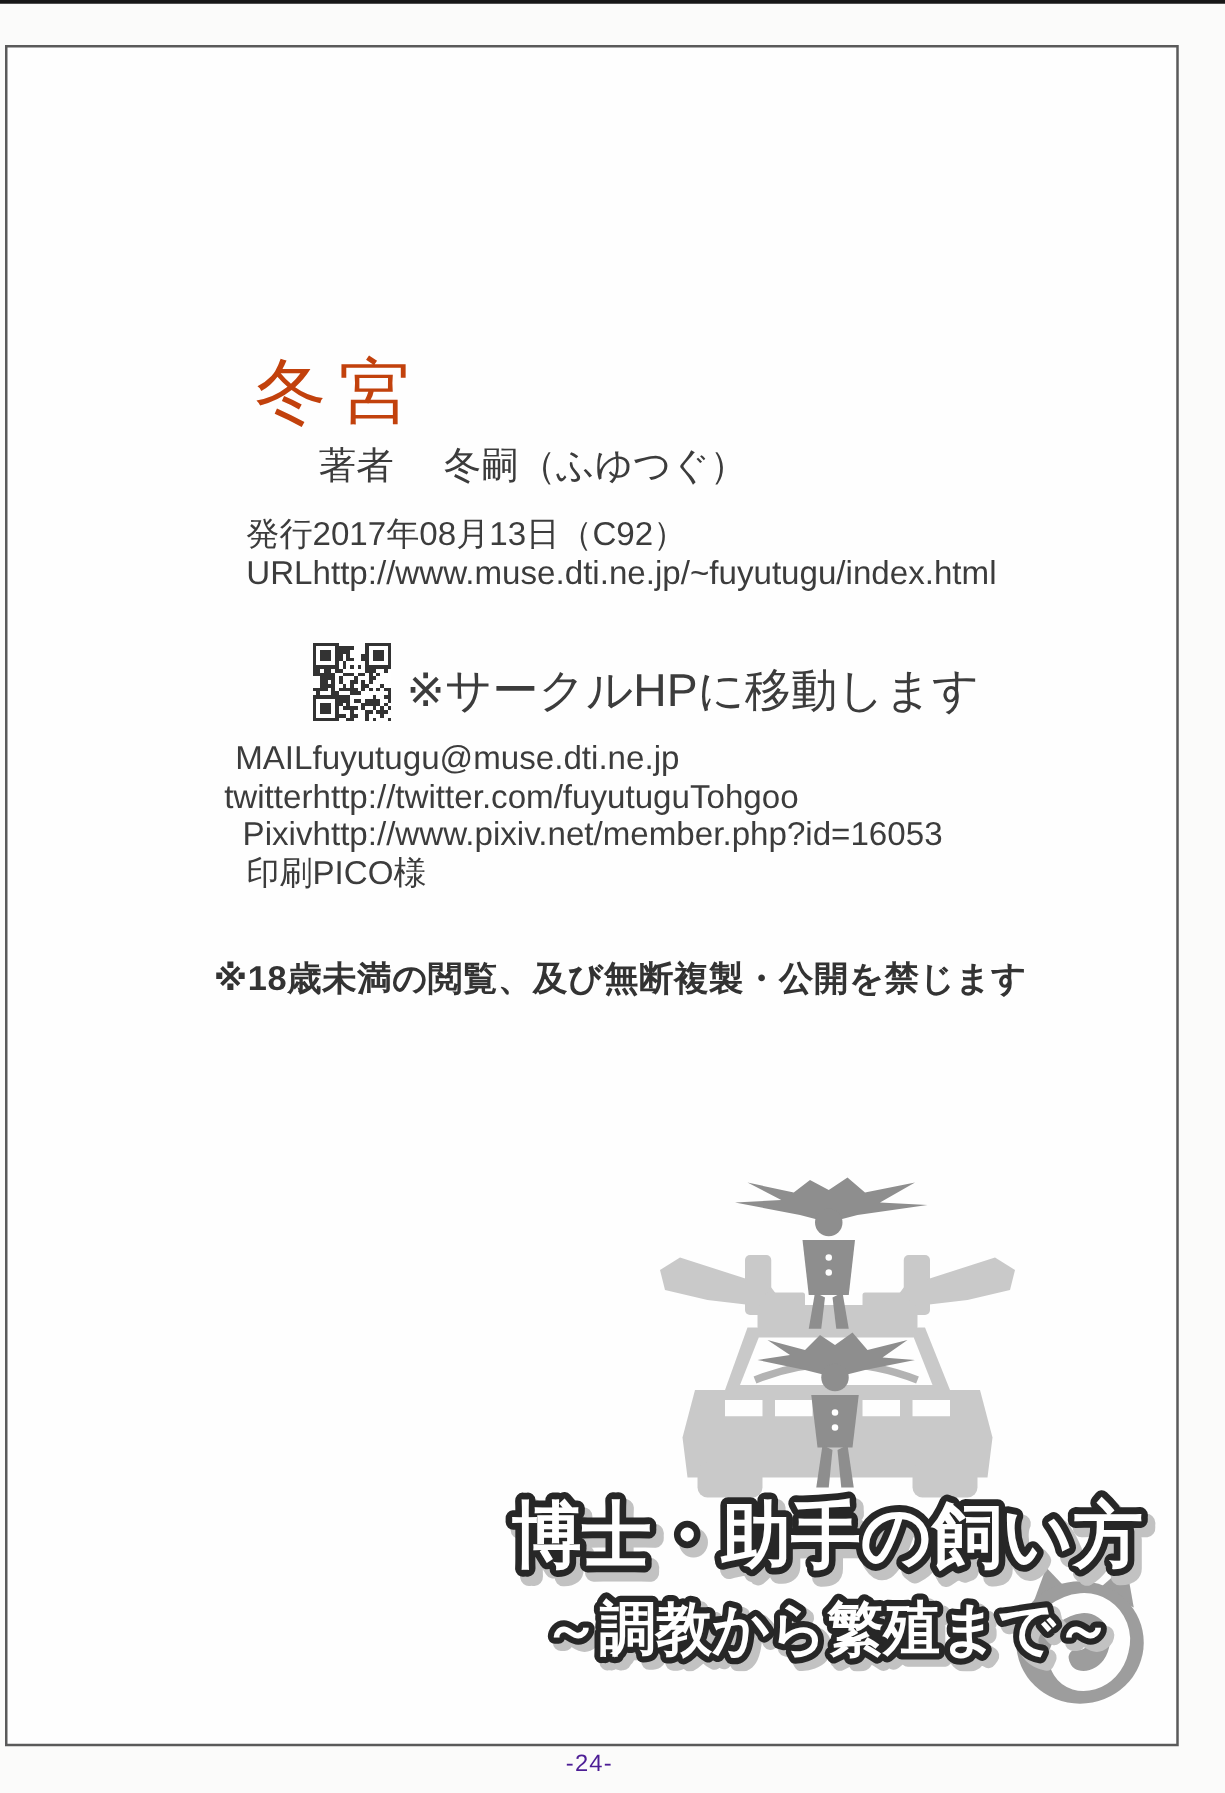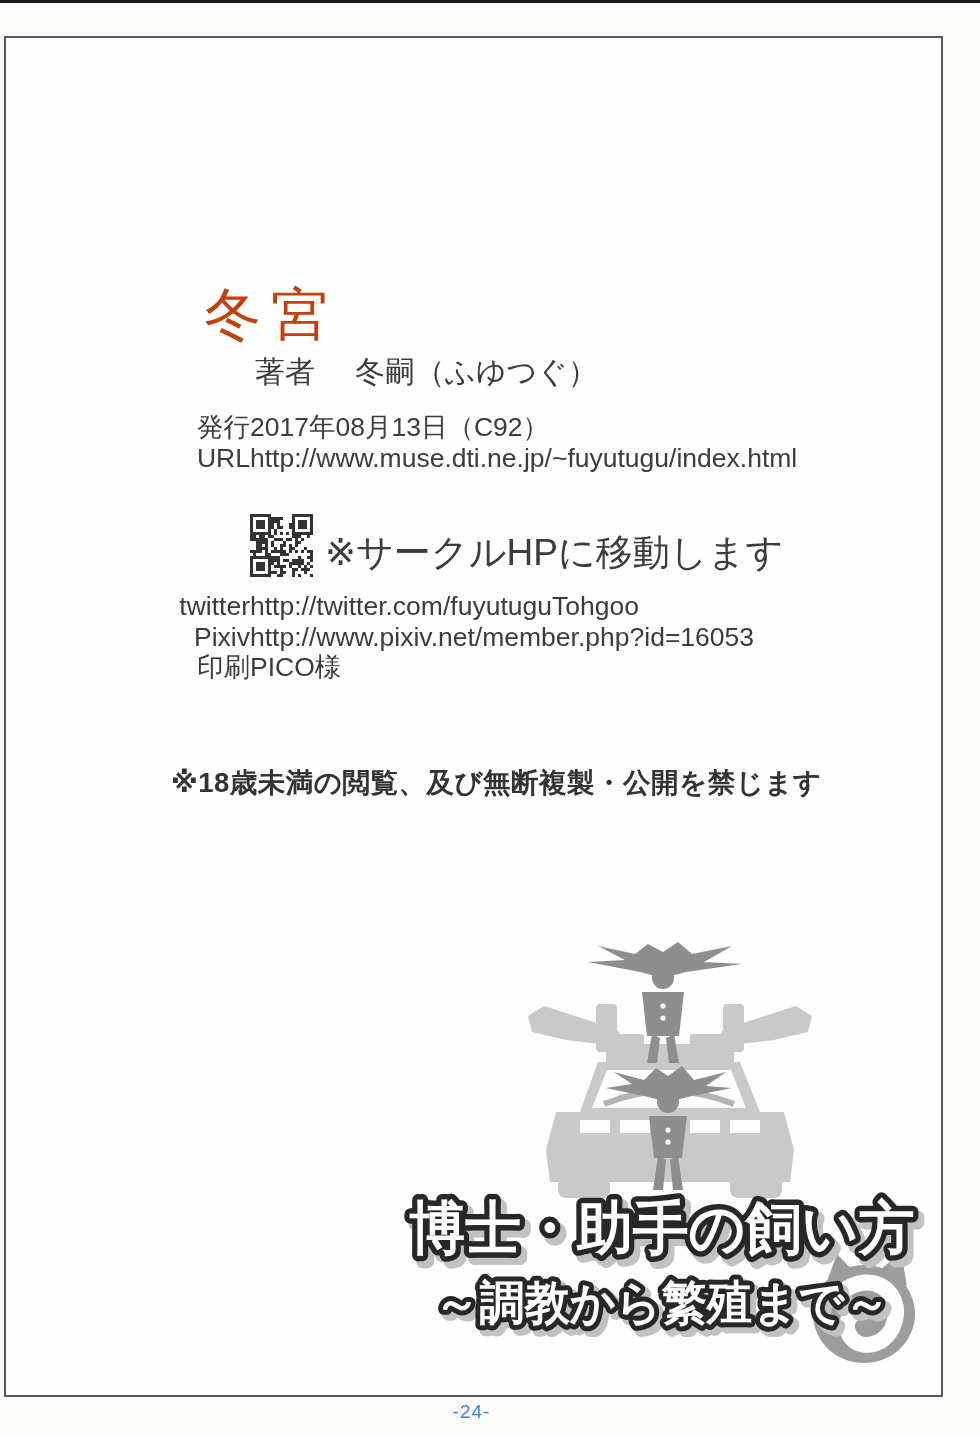--- a/index.html
+++ b/index.html
@@ -37,21 +37,21 @@
   }
   .art{position:absolute;left:520px;top:920px;width:300px;height:300px;z-index:1;}
   .mascot{position:absolute;left:806px;top:1250px;width:118px;height:118px;z-index:2;}
   .bubble{position:absolute;left:385px;top:1172px;width:555px;height:165px;z-index:3;}
   .bubble text{
     font-family:"Liberation Sans","DejaVu Sans",sans-serif;
     font-weight:700;text-anchor:middle;
   }
   .page-number{
     position:absolute;left:4px;top:1401px;width:935px;text-align:center;
-    font-size:19px;color:#3b82f6;letter-spacing:1px;
+    font-size:19px;color:#4c1d95;letter-spacing:1px;
   }
 </style>
 </head>
 <body>
 
 <div class="top-edge"></div>
 
 <div class="frame"></div>
 
 <h1 class="page-title">冬宮</h1>
@@ -216,20 +216,23 @@
       <rect x="16" y="2" width="3" height="3" fill="#333"></rect>
       <rect x="0" y="14" width="7" height="7" fill="#333"></rect>
       <rect x="1" y="15" width="5" height="5" fill="#fff"></rect>
       <rect x="2" y="16" width="3" height="3" fill="#333"></rect>
     </svg>
 </div>
 <span class="qr-caption">※サークルHPに移動します</span>
 
 <div class="rows contact">
   <div>
+    <span class="lbl">MAIL</span><span>fuyutugu@muse.dti.ne.jp</span>
+  </div>
+  <div>
     <span class="lbl">twitter</span><span>http://twitter.com/fuyutuguTohgoo</span>
   </div>
   <div>
     <span class="lbl">Pixiv</span><span>http://www.pixiv.net/member.php?id=16053</span>
   </div>
   <div>
     <span class="lbl">印刷</span><span>PICO様</span>
   </div>
 </div>
 

